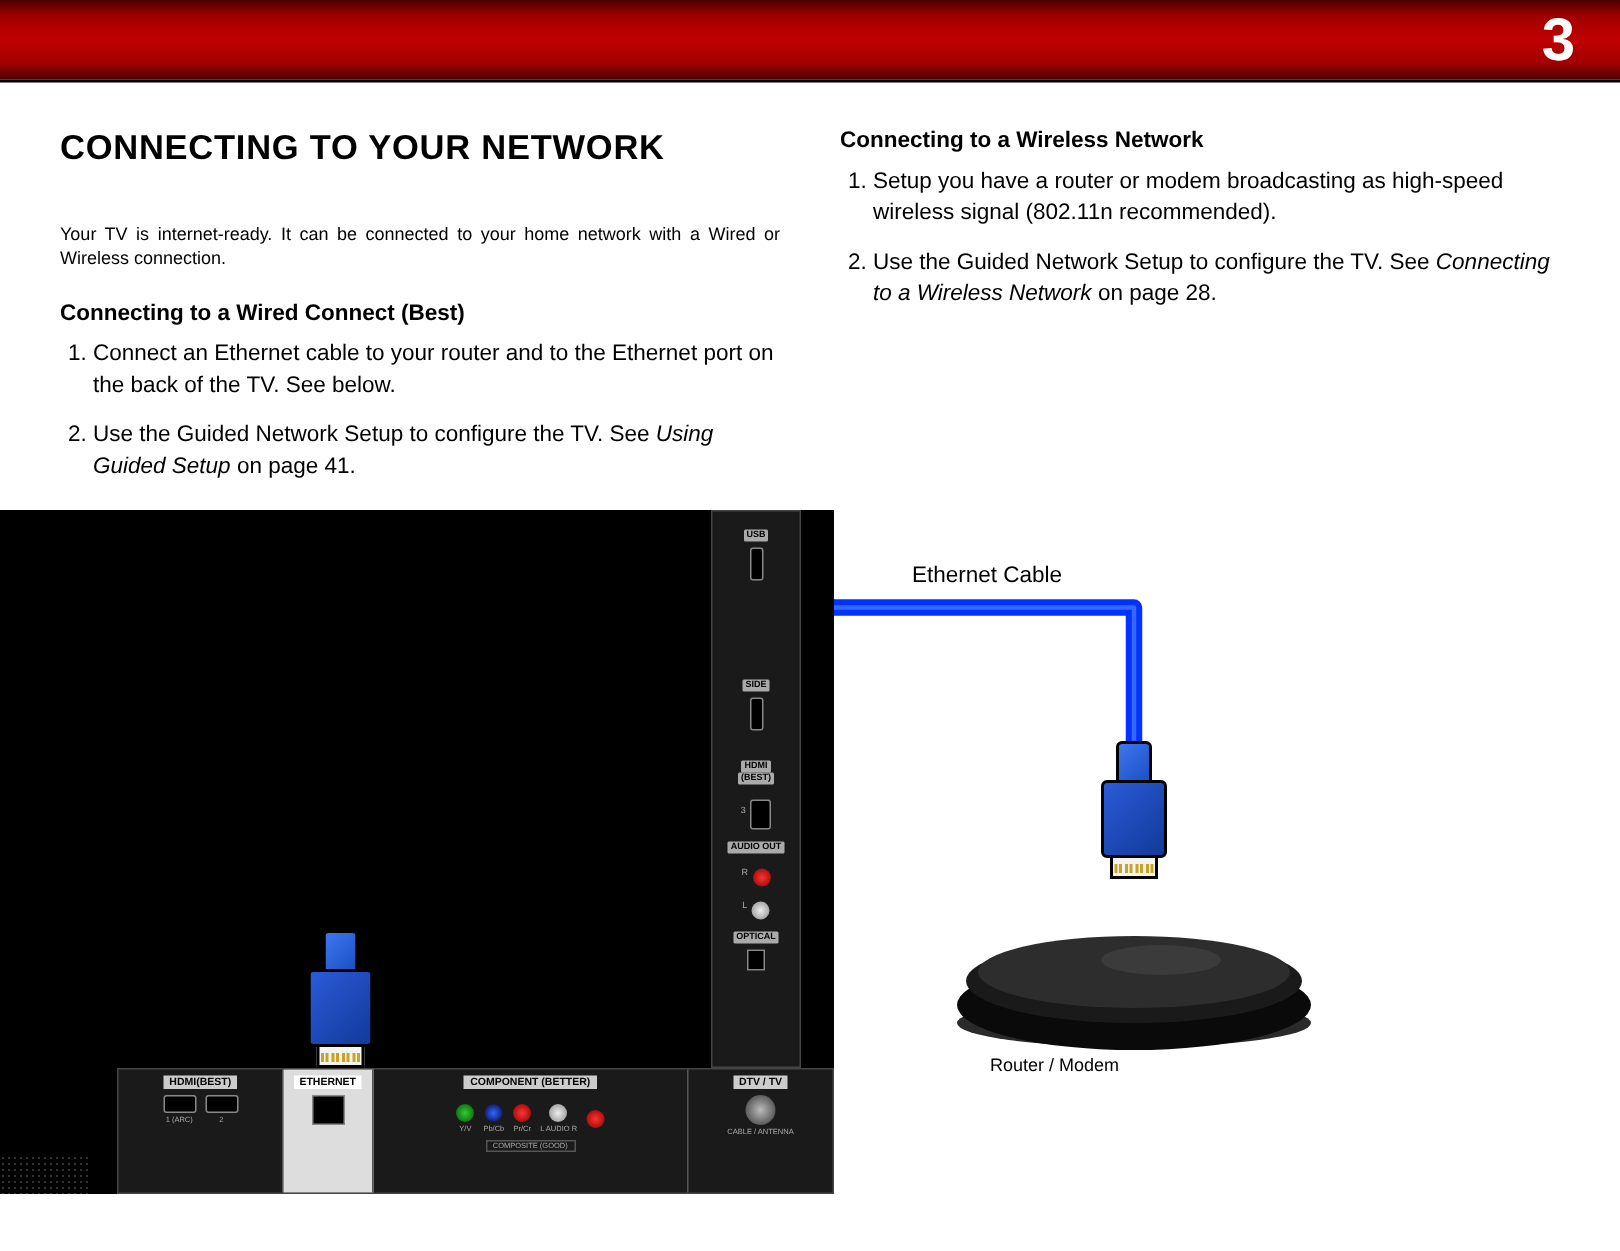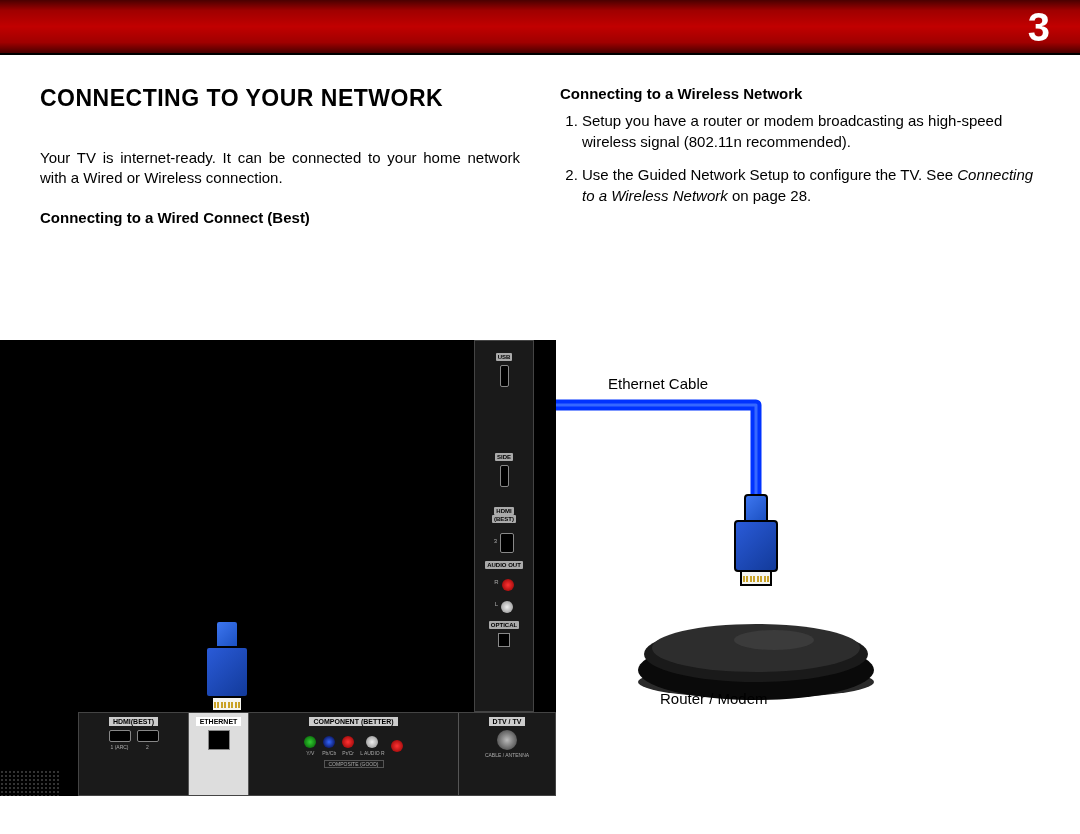--- a/index.html
+++ b/index.html
@@ -33,21 +33,21 @@
   }
   .col { flex: 1; }
   h1 {
     font-size: 23px;
     font-weight: 800;
     letter-spacing: 0.5px;
     margin-bottom: 14px;
     text-transform: uppercase;
   }
   .intro {
-    font-size: 15px;
+    font-size: 12px;
     text-align: justify;
     text-justify: inter-word;
     margin-bottom: 20px;
     line-height: 1.35;
     margin-top: 36px;
   }
   h2 {
     font-size: 15px;
     font-weight: 700;
     margin-bottom: 8px;
@@ -165,36 +165,42 @@
     width:244px; height:90px;
   }
 
   .eth-label-text {
     position:absolute;
     left:608px; top:35px;
     font-size:15px;
   }
   .router-label-text {
     position:absolute;
-    left:660px; top:350px;
-    font-size:15px;
+    left:660px; top:363px;
+    font-size:12px;
   }
 </style>
 </head>
 <body>
 
 <div class="top-banner">
   <div class="page-number">3</div>
 </div>
 
 <div class="content">
   <div class="col">
     <h1>CONNECTING TO YOUR NETWORK</h1>
     <p class="intro">Your TV is internet-ready. It can be connected to your home network with a Wired or Wireless connection.</p>
     <h2>Connecting to a Wired Connect (Best)</h2>
+    <ol>
+      <li>Connect an Ethernet cable to your router and to the Ethernet port on the back of the TV. See below.</li>
+      <li>
+        <span>Use the Guided Network Setup to configure the TV. See </span><span class="italic">Using Guided Setup</span><span> on page 41.</span>
+      </li>
+    </ol>
   </div>
   <div class="col">
     <h2>Connecting to a Wireless Network</h2>
     <ol>
       <li>Setup you have a router or modem broadcasting as high-speed wireless signal (802.11n recommended).</li>
       <li>
         <span>Use the Guided Network Setup to configure the TV. See </span><span class="italic">Connecting to a Wireless Network</span><span> on page 28.</span>
       </li>
     </ol>
   </div>

